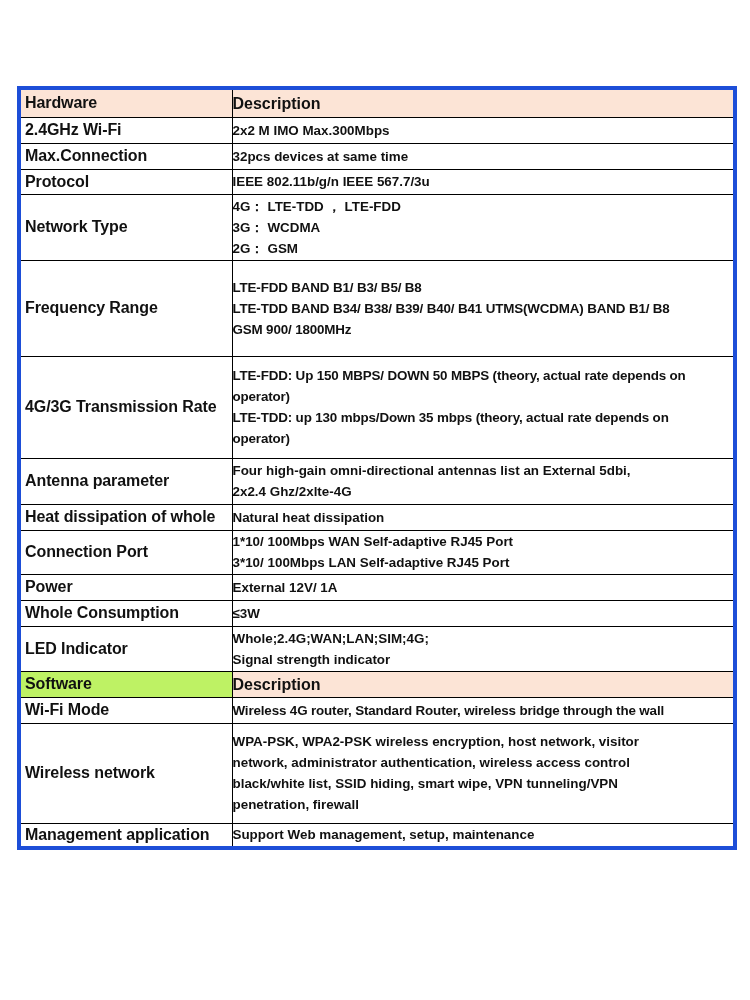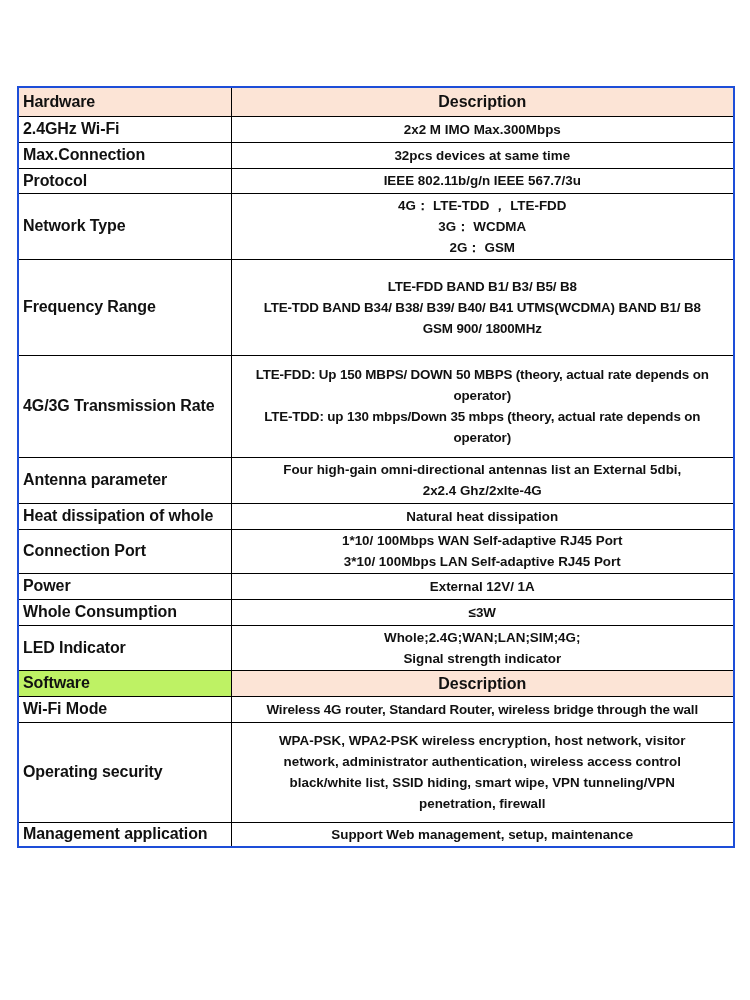--- a/index.html
+++ b/index.html
@@ -15,41 +15,40 @@
       font-family: "Liberation Sans", "DejaVu Sans", sans-serif;
       color: #111111;
     }
     #spec-table {
       position: absolute;
       left: 17px;
       top: 86px;
       width: 716px;
       border-collapse: collapse;
       table-layout: fixed;
-      border: 2px solid #1d4ed8;
+      border: 4px solid #1d4ed8;
     }
     #spec-table td {
       border: 1px solid #000;
       padding: 0;
       font-weight: bold;
       overflow: hidden;
     }
     #spec-table col.c1 { width: 213px; }
     #spec-table col.c2 { width: 503px; }
     td.label {
       font-size: 16px;
       text-align: left;
       padding-left: 4px !important;
       vertical-align: middle;
       white-space: nowrap;
       letter-spacing: -0.1px;
     }
     td.desc {
       font-size: 13.4px;
-      text-align: center;
       vertical-align: middle;
       line-height: 21px;
     }
     td.desc .line { display: block; }
     tr.section td {
       background: #fce4d6;
     }
     tr.section td.desc {
       font-size: 16px;
     }
@@ -172,21 +171,21 @@
 
 
     <tr style="height:26px">
       <td class="label">Wi-Fi Mode</td>
       <td class="desc tight">
         <span class="line">Wireless 4G router, Standard Router, wireless bridge through the wall</span>
       </td>
     </tr>
 
     <tr style="height:100px">
-      <td class="label">Operating security</td>
+      <td class="label">Wireless network</td>
       <td class="desc">
         <span class="line">WPA-PSK, WPA2-PSK wireless encryption, host network, visitor</span>
         <span class="line">network, administrator authentication, wireless access control</span>
         <span class="line">black/white list, SSID hiding, smart wipe, VPN tunneling/VPN</span>
         <span class="line">penetration, firewall</span>
       </td>
     </tr>
 
     <tr style="height:25px">
       <td class="label">Management application</td>

